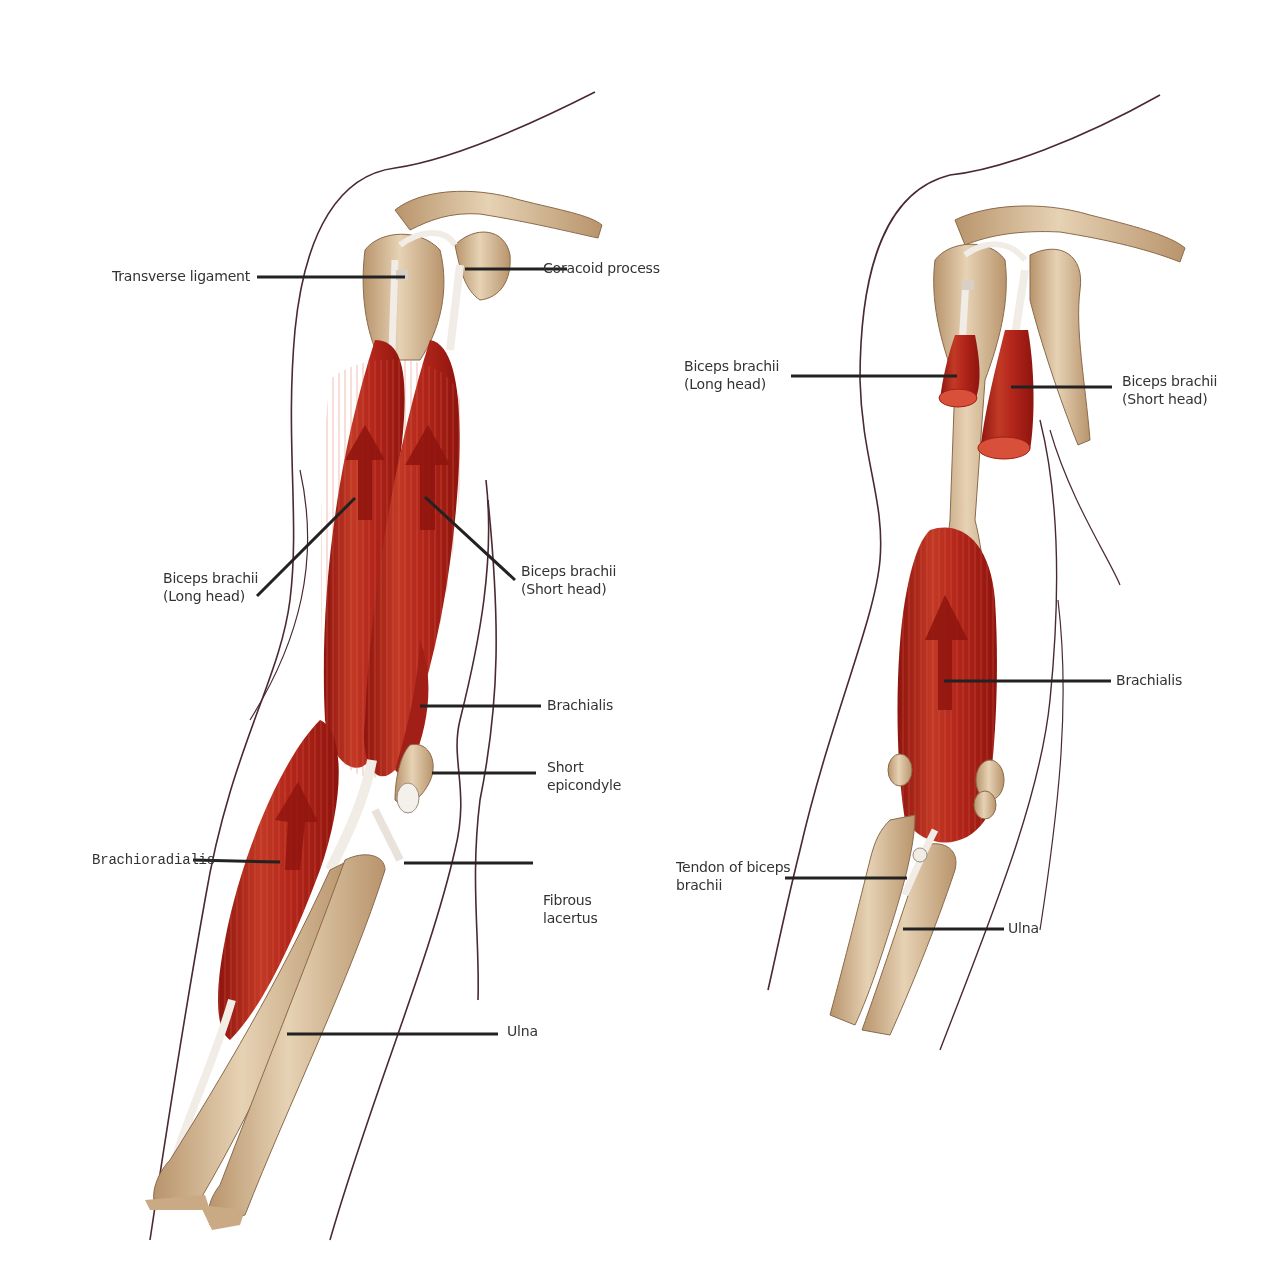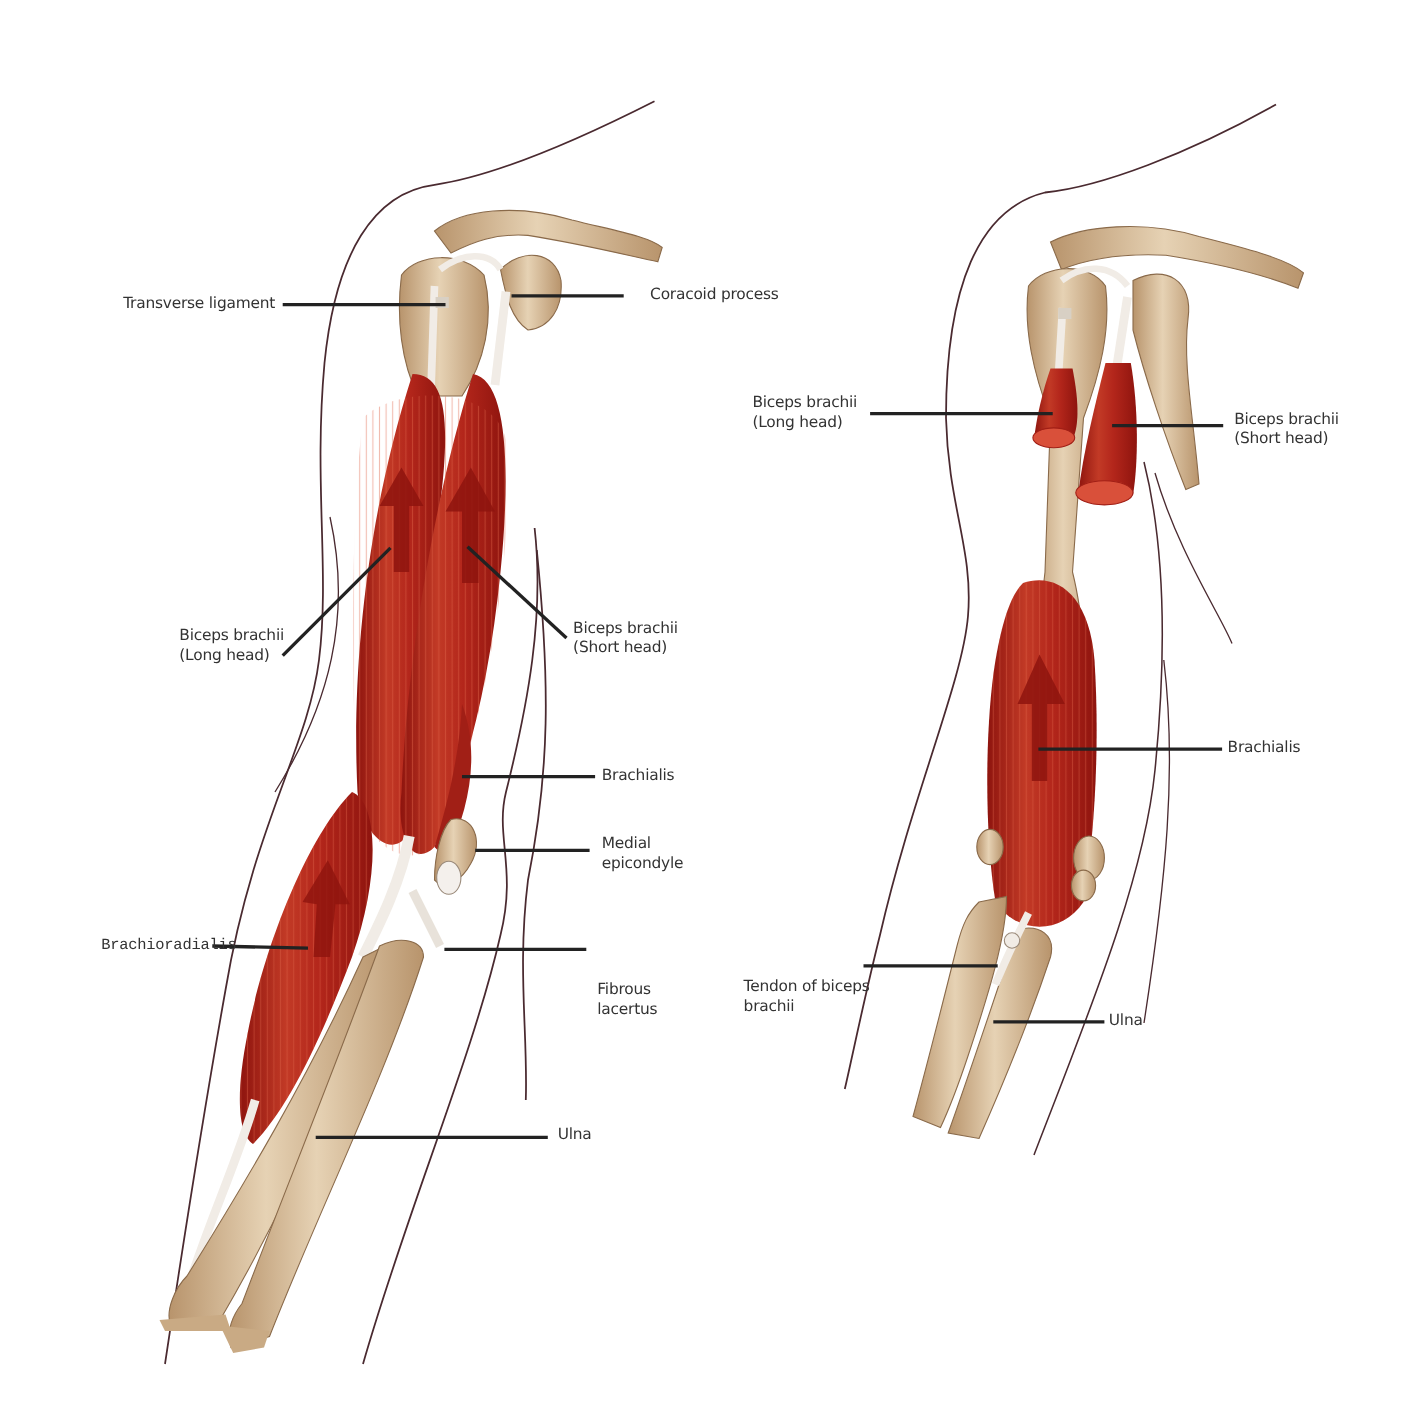--- a/index.html
+++ b/index.html
@@ -124,34 +124,34 @@
       <line x1="1011" y1="387" x2="1112" y2="387" stroke="#222222" stroke-width="3"></line>
       <line x1="944" y1="681" x2="1111" y2="681" stroke="#222222" stroke-width="3"></line>
       <line x1="785" y1="878" x2="907" y2="878" stroke="#222222" stroke-width="3"></line>
       <line x1="903" y1="929" x2="1004" y2="929" stroke="#222222" stroke-width="3"></line>
     </g>
 </svg>
 
 <div id="labels">
 
   <div class="label" style="left: 112px; top: 267px;">Transverse ligament</div>
-  <div class="label" style="left: 591px; top: 259px; text-align: center;">Coracoid process</div>
+  <div class="label" style="left: 543px; top: 259px; text-align: center;">Coracoid process</div>
   <div class="label" style="left: 163px; top: 569px;">Biceps brachii
 (Long head)</div>
   <div class="label" style="left: 521px; top: 562px;">Biceps brachii
 (Short head)</div>
   <div class="label" style="left: 547px; top: 696px;">Brachialis</div>
-  <div class="label" style="left: 547px; top: 758px;">Medial
+  <div class="label" style="left: 547px; top: 758px;">Short
 epicondyle</div>
   <div class="label" style="left: 92px; top: 851px; font-family: Liberation Mono, monospace;">Brachioradialis</div>
   <div class="label" style="left: 543px; top: 891px;">Fibrous
 lacertus</div>
   <div class="label" style="left: 507px; top: 1022px;">Ulna</div>
 
   <div class="label" style="left: 684px; top: 357px;">Biceps brachii
 (Long head)</div>
   <div class="label" style="left: 1122px; top: 372px;">Biceps brachii
 (Short head)</div>
   <div class="label" style="left: 1116px; top: 671px;">Brachialis</div>
-  <div class="label" style="left: 676px; top: 858px; margin-top: 30px;">Tendon of biceps
+  <div class="label" style="left: 676px; top: 858px;">Tendon of biceps
 brachii</div>
   <div class="label" style="left: 1008px; top: 919px;">Ulna</div>
 </div>
 
 </body></html>

